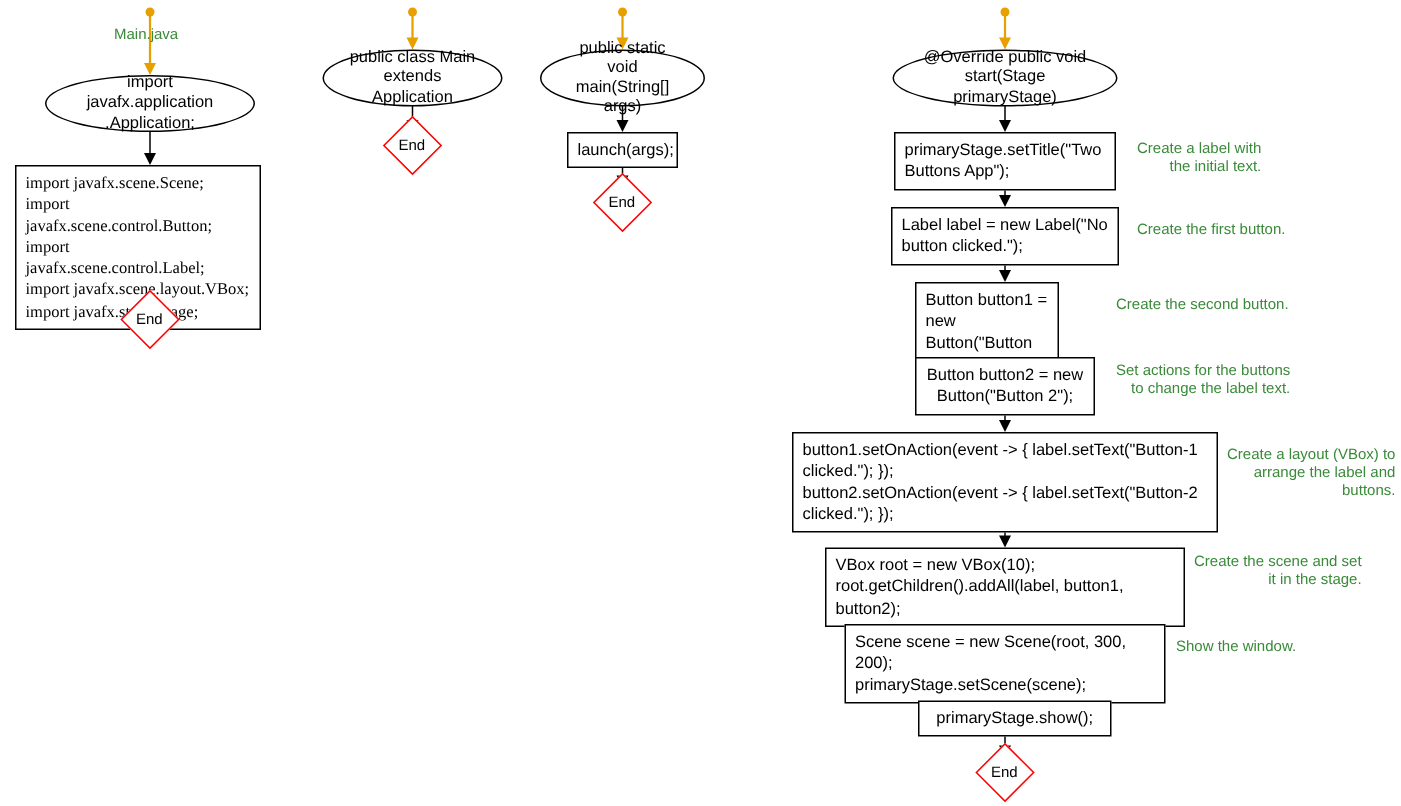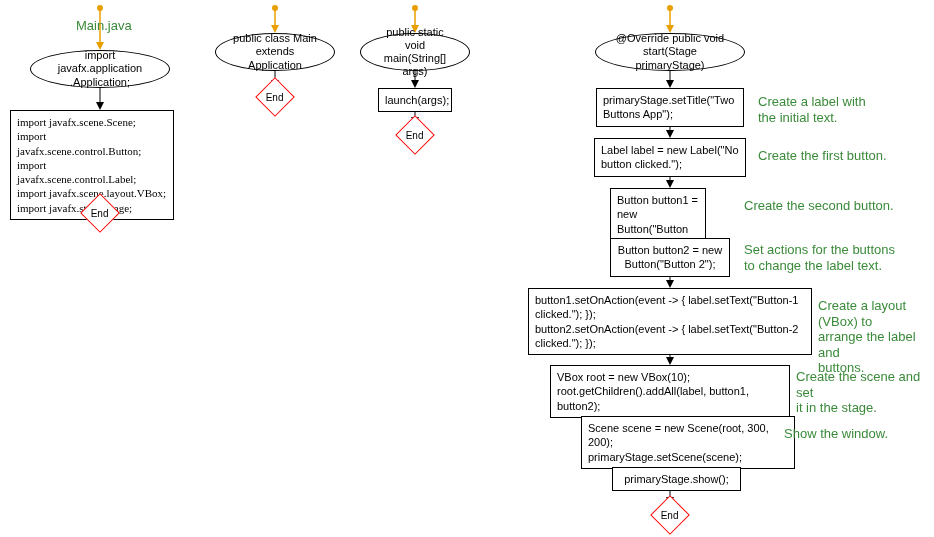--- a/index.html
+++ b/index.html
@@ -55,23 +55,23 @@
       background: #fff;
     }
     .end-text {
       transform: rotate(-45deg);
       font-size: 10px;
       color: #000;
     }
     .label {
       position: absolute;
       color: #3a8a3a;
-      font-size: 13px;
+      font-size: 10px;
       line-height: 1.2;
-      text-align: left;
+      text-align: right;
     }
     .arrow-svg {
       position: absolute;
       top: 0;
       left: 0;
       width: 934px;
       height: 537px;
       pointer-events: none;
     }
     .arrow-line { stroke: #000; stroke-width: 1; fill: none; }
@@ -178,21 +178,21 @@
 <div class="node rect-node" style="left:610px; top:188px; width:96px; white-space:pre-line;">Button button1 = new
 Button("Button 1");</div>
 <div class="node rect-node" style="left:610px; top:238px; width:120px; white-space:pre-line;text-align:center;">Button button2 = new
 Button("Button 2");</div>
 <div class="node rect-node" style="left:528px; top:288px; width:284px; white-space:pre-line;">button1.setOnAction(event -&gt; { label.setText("Button-1
 clicked."); });
 button2.setOnAction(event -&gt; { label.setText("Button-2
 clicked."); });</div>
 <div class="node rect-node" style="left:550px; top:365px; width:240px; white-space:pre-line;">VBox root = new VBox(10);
 root.getChildren().addAll(label, button1, button2);</div>
-<div class="node rect-node" style="left:563px; top:416px; width:214px; white-space:pre-line;margin-left:18px;">Scene scene = new Scene(root, 300, 200);
+<div class="node rect-node" style="left:563px; top:416px; width:214px; white-space:pre-line;">Scene scene = new Scene(root, 300, 200);
 primaryStage.setScene(scene);</div>
 <div class="node rect-node" style="left:612px; top:467px; width:129px; text-align:center;">primaryStage.show();</div>
 <div class="end-node" style="left:655px; top:500px;">
       <div class="end-diamond">
         <span class="end-text">End</span>
       </div>
     </div>
 
 <div class="label" style="left:758px; top:94px; white-space:pre-line;">Create a label with
 the initial text.</div>

